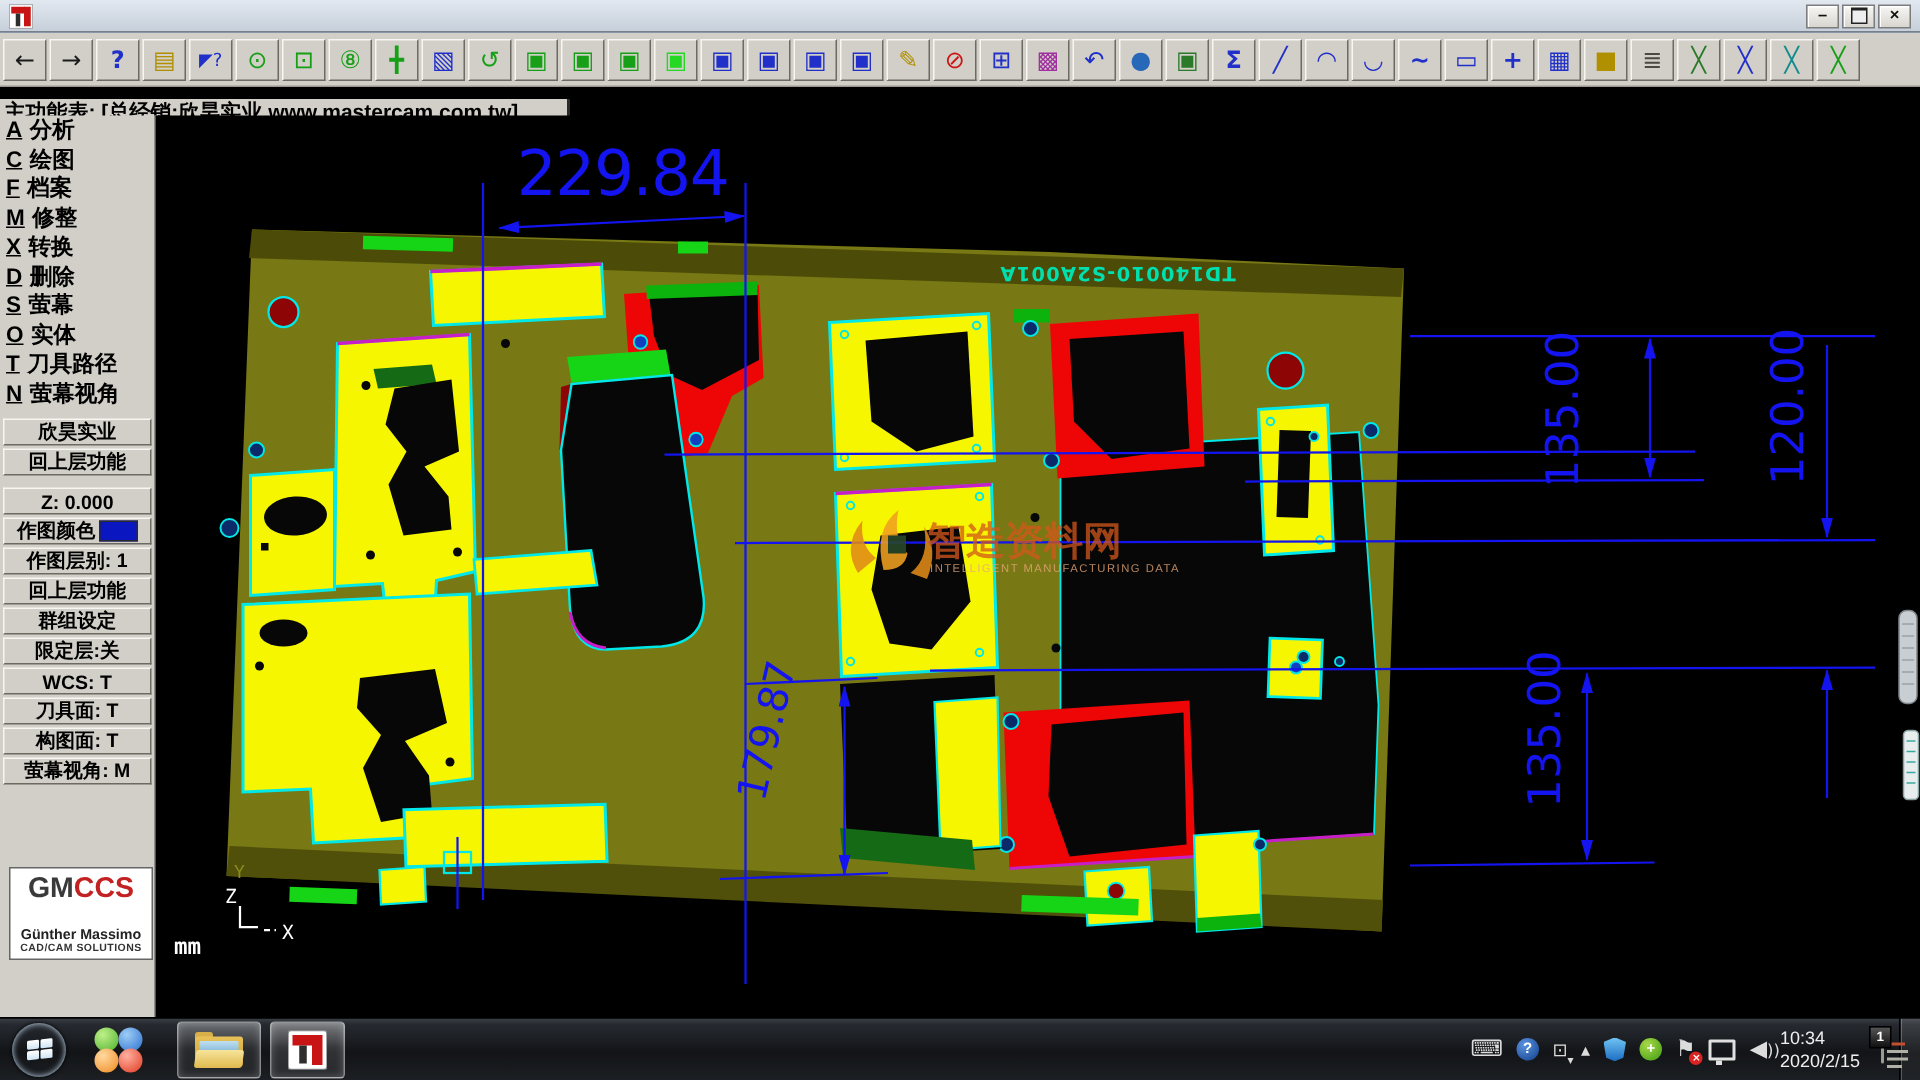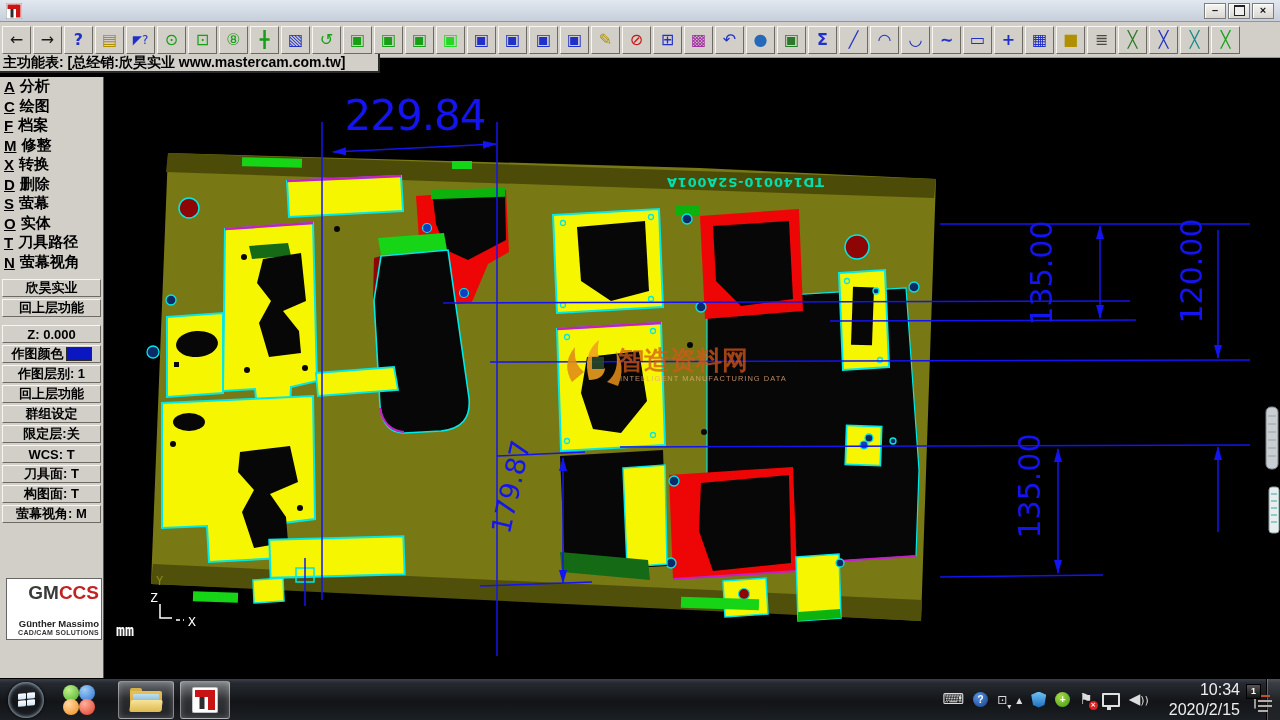--- a/index.html
+++ b/index.html
@@ -22,39 +22,39 @@
     display:flex;align-items:flex-end;box-sizing:border-box;padding:3px 2px 3px 2px;gap:2px;
     border-bottom:1px solid #9a978f;}
   button.tb{width:29px;height:28px;margin:0;padding:0;background:#d2cfc8;
     border:1px solid;border-color:#f7f6f3 #6d6a64 #6d6a64 #f7f6f3;
     display:flex;align-items:center;justify-content:center;cursor:pointer;}
   .gi{font-size:16px;line-height:1;font-family:"DejaVu Sans",sans-serif;}
   .c-k{color:#1a1a1a}.c-b{color:#2030c8}.c-g{color:#17a017}.c-gb{color:#24d824}
   .c-y{color:#b09000}.c-r{color:#cc1616}.c-p{color:#a030a0}.c-s{color:#2868b8}
   .c-d{color:#4a4a42}.c-t{color:#128a8a}.c-e{color:#2a7a2a}
   
-  .promptbar{position:absolute;left:0;top:54px;width:380px;height:19px;background:#d2cfc8;
+  .promptbar{position:absolute;left:0;top:66px;width:380px;height:19px;background:#d2cfc8;
     border-bottom:2px solid #2a2a2a;border-right:2px solid #2a2a2a;box-sizing:border-box;
     font-size:14px;font-weight:bold;color:#000;line-height:17px;padding-left:3px;
     white-space:nowrap;overflow:hidden;}
   .canvas-topfill{position:absolute;left:380px;top:58px;width:900px;height:19px;background:#000;}
   
   .sidebar{position:absolute;left:0;top:77px;width:104px;height:601px;background:#d2cfc8;
     box-sizing:border-box;display:flex;flex-direction:column;border-right:1px solid #55534e;}
   .mi{height:19.5px;font-size:15px;font-weight:bold;color:#000;padding-left:4px;
     display:flex;align-items:center;cursor:pointer;white-space:nowrap;}
   .mk{text-decoration:underline;margin-right:5px;}
   .navgap{height:6px;}
   button.sb{height:18px;margin:1px 2px;padding:0;background:#d2cfc8;font-weight:bold;
     border:1px solid;border-color:#f7f6f3 #6d6a64 #6d6a64 #f7f6f3;font-size:13px;
     font-family:"Liberation Sans",sans-serif;color:#000;display:flex;align-items:center;
     justify-content:center;cursor:pointer;white-space:nowrap;}
   button.sb .swatch{width:24px;height:12px;background:#0a16c0;border:1px solid #2a2a2a;margin-left:2px;}
   .logo{margin-top:auto;margin-bottom:38px;margin-left:6px;width:90px;background:#fff;
-    border:1px solid #666;padding:4px 2px 3px 2px;text-align:right;}
+    border:1px solid #666;padding:4px 2px 3px 2px;text-align:center;}
   .logo .l1{font-size:19px;font-weight:bold;letter-spacing:0;line-height:1;font-family:"Liberation Sans",sans-serif;}
   .logo .l1 .gm{color:#3a3a3a}.logo .l1 .ccs{color:#c22222}
   .logo .l2{font-size:9.5px;font-weight:bold;color:#222;margin-top:16px;}
   .logo .l3{font-size:7px;font-weight:bold;color:#333;letter-spacing:0.3px;}
   
   .canvas{position:absolute;left:104px;top:77px;width:1176px;height:601px;background:#000;}
   
   .taskbar{position:absolute;left:0;top:678px;width:1280px;height:42px;
     background:linear-gradient(#3a3e45 0%,#262a30 10%,#121417 55%,#1c1f23 100%);
     border-top:1px solid #000;box-sizing:border-box;display:flex;align-items:center;}
@@ -84,21 +84,21 @@
   .circ{width:15px;height:15px;border-radius:50%;display:flex;align-items:center;justify-content:center;
     font-size:10px;font-weight:bold;color:#fff;}
   .circ.help{background:radial-gradient(circle at 35% 30%,#5a93e0,#123f8a);}
   .circ.plus{background:radial-gradient(circle at 35% 30%,#a8d848,#3f9c12);}
   .shield{width:15px;height:16px;background:linear-gradient(#6fc2f2,#1a6ac0);
     clip-path:polygon(50% 0,100% 20%,88% 85%,50% 100%,12% 85%,0 20%);}
   .net{width:14px;height:10px;border:2px solid #e0e0e0;border-radius:1px;position:relative;}
   .net i{position:absolute;left:3px;bottom:-5px;width:4px;height:3px;background:#e0e0e0;}
   .badge{position:absolute;right:-5px;bottom:-3px;width:9px;height:9px;border-radius:50%;
     background:#d22;color:#fff;font-size:7px;line-height:9px;text-align:center;font-weight:bold;}
-  .clock{color:#eee;font-size:16px;text-align:right;line-height:1.25;margin-left:20px;cursor:pointer;}
+  .clock{color:#eee;font-size:12px;text-align:left;line-height:1.25;margin-left:0;cursor:pointer;}
   .docwrap{position:relative;margin:0 10px 0 14px;cursor:pointer;}
   .doc{width:21px;height:26px;background:linear-gradient(#fdfdfa,#e8e8e2);border:1px solid #9a9a92;
     border-radius:1px;position:relative;}
   .doc i{position:absolute;left:3px;height:2px;background:#c09040;}
   .doc i:nth-child(1){top:4px;width:12px;background:#c05030;}
   .doc i:nth-child(2){top:9px;width:14px;background:#b0b0a8;}
   .doc i:nth-child(3){top:14px;width:14px;background:#b0b0a8;}
   .doc i:nth-child(4){top:19px;width:10px;background:#b0b0a8;}
   .doc .b1{position:absolute;right:-6px;top:-7px;width:13px;height:13px;background:linear-gradient(#555,#111);
     border:1px solid #000;color:#fff;font-size:9px;font-weight:bold;text-align:center;line-height:13px;}

